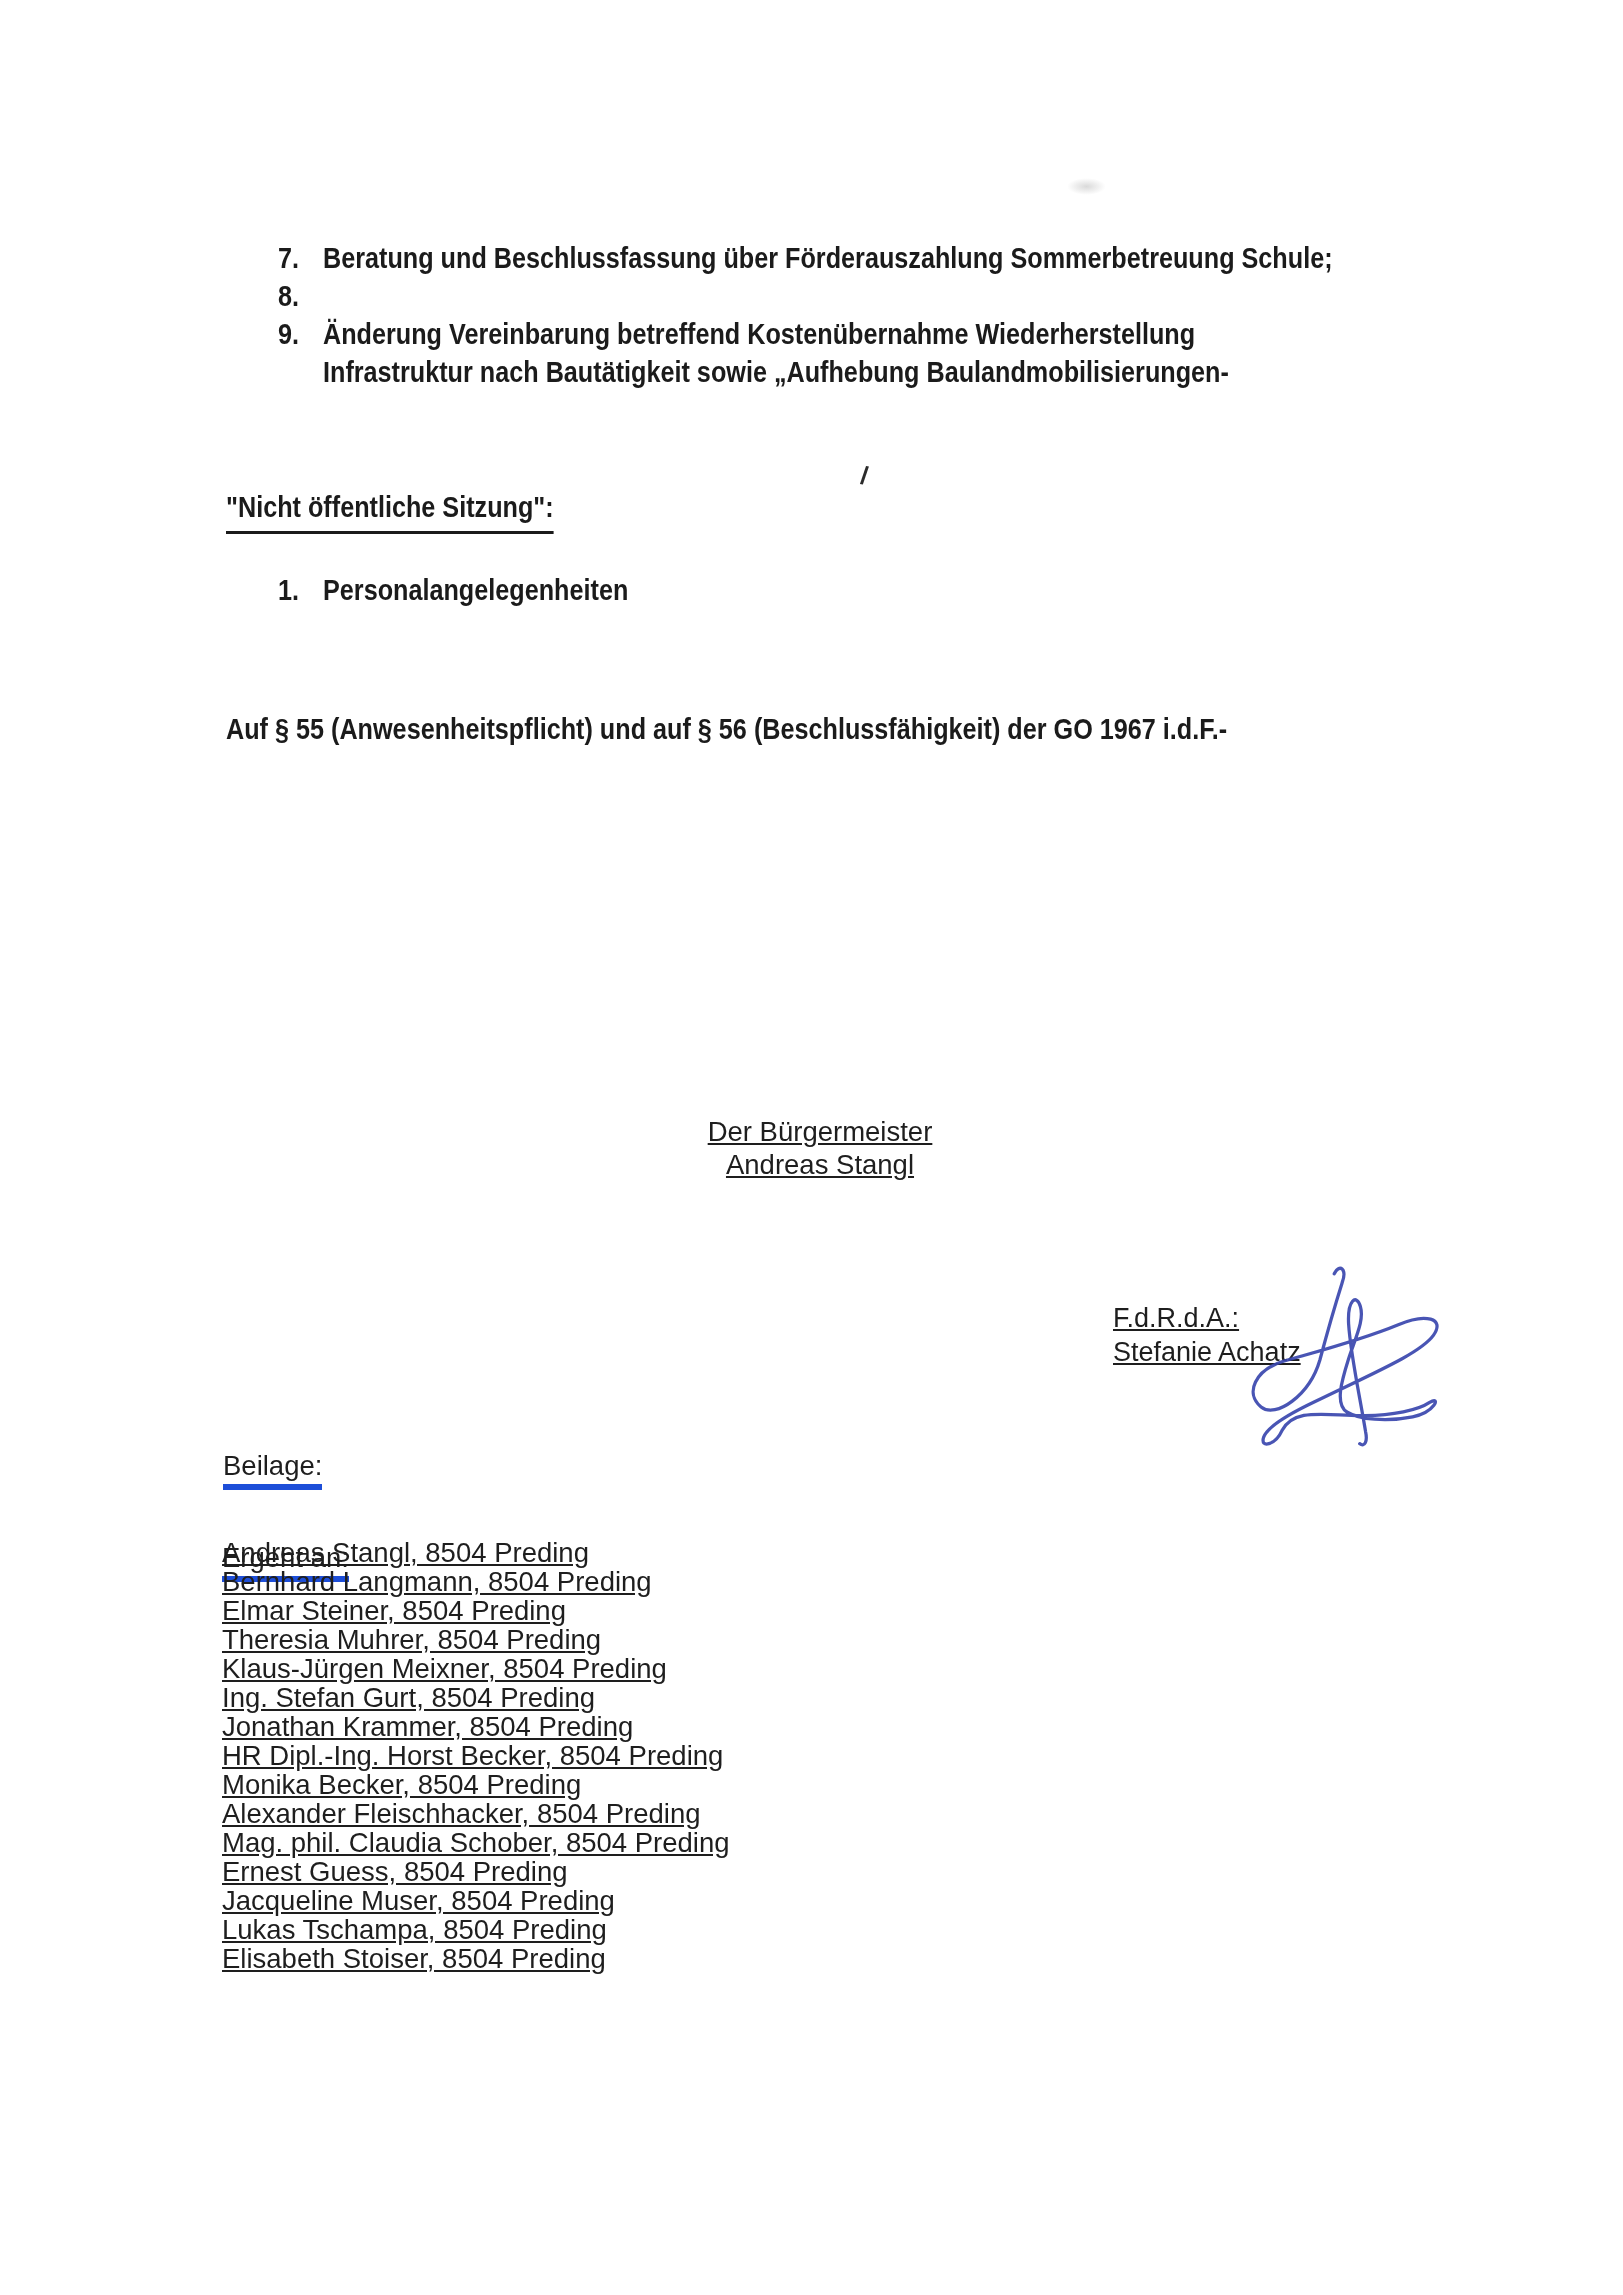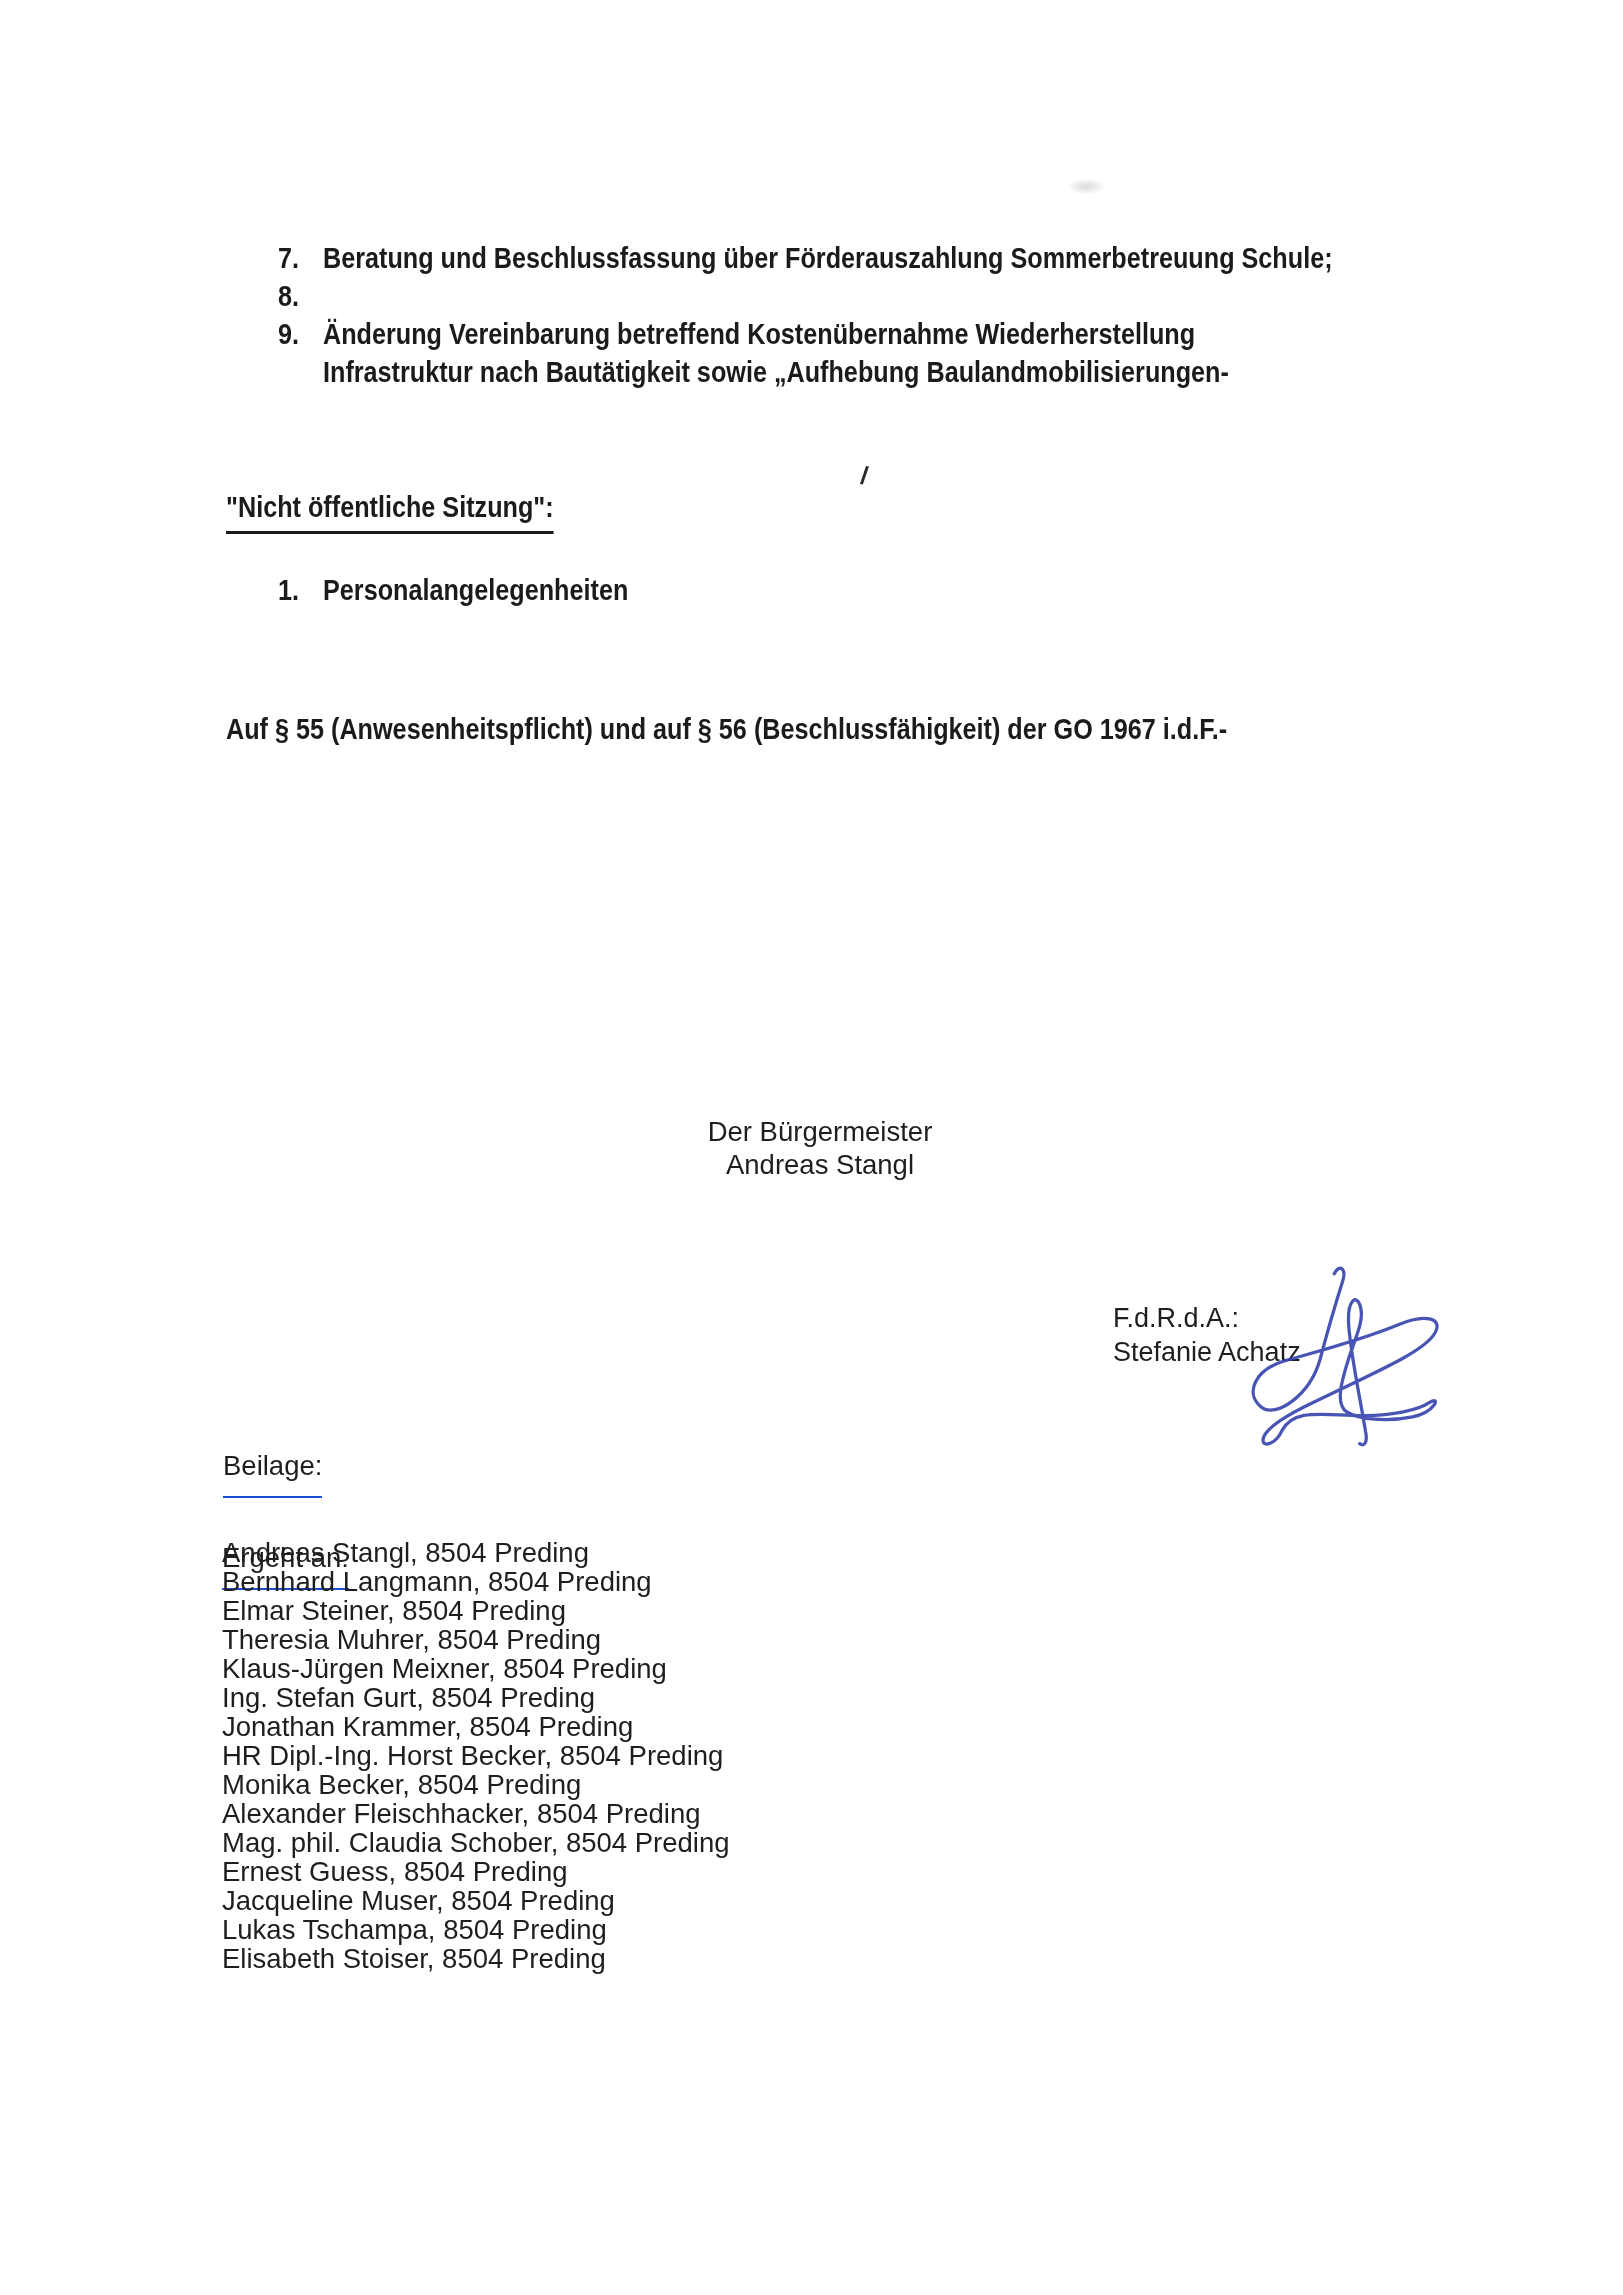--- a/index.html
+++ b/index.html
@@ -32,35 +32,35 @@
   .nonpublic-heading{
     position:absolute;left:226px;top:488px;line-height:38px;
   }
   .nonpublic-heading .tline{
     border-bottom:3.9px solid #1b1b1b;
     padding-bottom:4.6px;
   }
   .notice{position:absolute;left:226px;top:707px;line-height:43px;}
 
   
-  .regtxt{font-weight:normal;font-size:27.5px;color:#1e1e1e;}
+  .regtxt{font-weight:normal;font-size:27.5px;color:#1e1e1e;text-decoration:underline;}
   .signatory{
     position:absolute;left:655px;top:1115px;width:330px;
     text-align:center;line-height:33px;
   }
   .attestation{
     position:absolute;left:1113px;top:1301px;width:289px;
     text-align:left;line-height:34px;font-size:27px;
   }
   .beilage{position:absolute;left:223px;top:1450px;}
   .ergeht{position:absolute;left:222px;top:1542px;text-align:center;}
   .underlined{
     display:inline-block;
-    border-bottom:2px solid #1d4ed8;
-    padding-bottom:14px;
+    border-bottom:6px solid #1d4ed8;
+    padding-bottom:2px;
   }
   .recipients{position:absolute;left:222px;top:1538px;line-height:29px;}
 
   
   .signature{
     position:absolute;left:1236px;top:1262px;width:237px;height:196px;
     pointer-events:none;
   }
 
   

